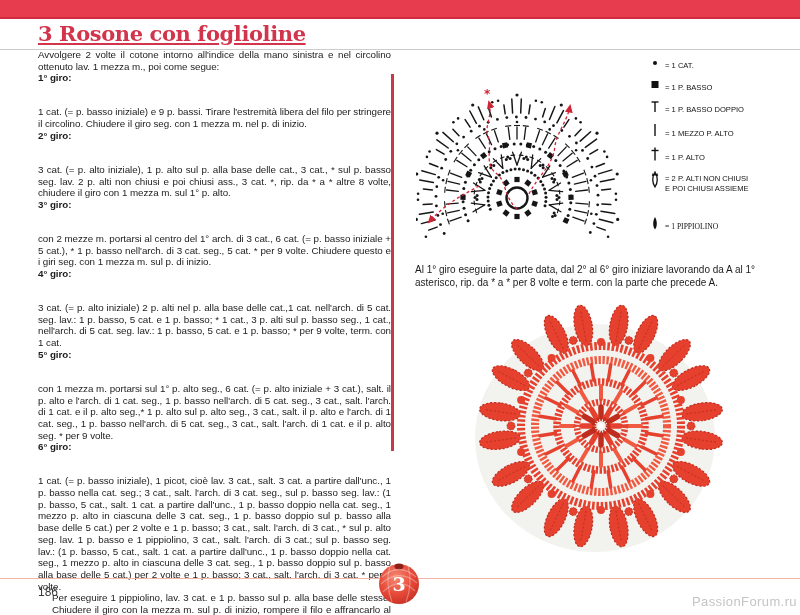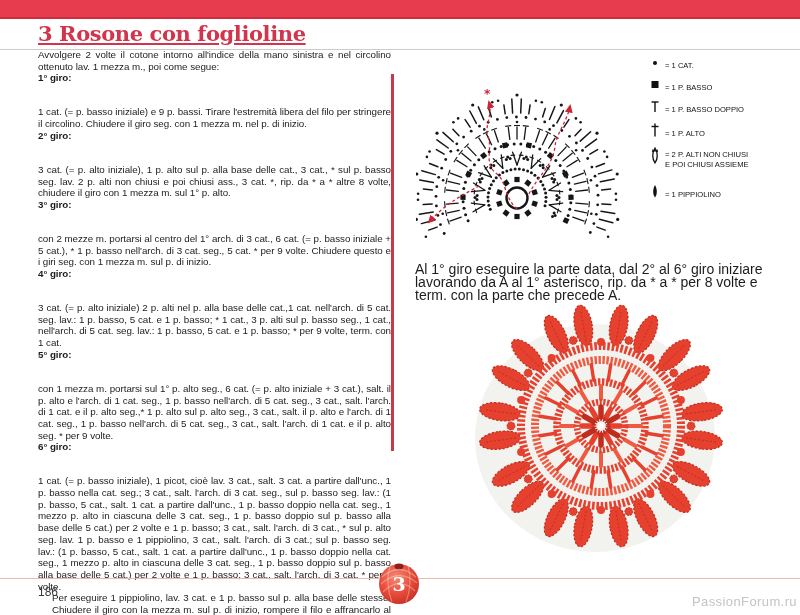--- a/index.html
+++ b/index.html
@@ -21,21 +21,21 @@
 
   .divider{position:absolute;left:391px;top:74px;width:3px;height:377px;background:#c9394b;}
 
   .diagram{position:absolute;left:416px;top:42px;width:224px;height:214px;}
 
   .legend{position:absolute;left:649px;top:55px;width:150px;}
   .lrow{display:flex;align-items:center;margin-bottom:4px;}
   .lsym{flex:0 0 16px;padding-top:0;}
   .llab{font-size:7.6px;line-height:9.5px;color:#111;white-space:pre-line;padding-top:3px;}
 
-  .caption{position:absolute;left:415px;top:263px;width:376px;margin:0;font-size:14px;
+  .caption{position:absolute;left:415px;top:263px;width:376px;margin:0;font-size:10px;
            line-height:13.2px;color:#1c1c1c;}
 
   .photo{position:absolute;left:466px;top:296px;width:270px;height:266px;}
 
   .baseline{position:absolute;left:0;top:578px;width:800px;height:1px;background:#f3b7a8;}
   .ball{position:absolute;left:376px;top:556px;width:46px;height:52px;}
   .pageno{position:absolute;left:38px;top:585px;font-size:12px;color:#3a3a3a;text-align:center;}
   .watermark{position:absolute;right:3px;top:594px;font-size:13px;color:#c4c4c4;
              letter-spacing:0.4px;text-shadow:0 1px 0 #fff;}
 </style>
@@ -413,36 +413,43 @@
       <span class="lsym">
         <svg width="14" height="15" viewBox="0 0 14 15">
             <line x1="6" y1="3" x2="6" y2="13" stroke="#111" stroke-width="1.4"></line>
             <line x1="2.5" y1="3" x2="9.5" y2="3" stroke="#111" stroke-width="1.4"></line>
           </svg></span>
       <span class="llab">= 1 P. BASSO DOPPIO</span>
     </div>
     <div class="lrow" style="margin-top:4px;">
       <span class="lsym">
         <svg width="14" height="16" viewBox="0 0 14 16">
+            <line x1="6" y1="2" x2="6" y2="14" stroke="#111" stroke-width="1.4"></line>
+          </svg></span>
+      <span class="llab">= 1 MEZZO P. ALTO</span>
+    </div>
+    <div class="lrow" style="margin-top:4px;">
+      <span class="lsym">
+        <svg width="14" height="16" viewBox="0 0 14 16">
             <line x1="6" y1="1.5" x2="6" y2="14.5" stroke="#111" stroke-width="1.4"></line>
             <line x1="2.5" y1="4.5" x2="9.5" y2="4.5" stroke="#111" stroke-width="1.4"></line>
           </svg></span>
       <span class="llab">= 1 P. ALTO</span>
     </div>
     <div class="lrow" style="margin-top:4px;">
       <span class="lsym">
         <svg width="14" height="20" viewBox="0 0 14 20">
             <path d="M6,2 C2.8,7 3.2,13 6,17 C8.8,13 9.2,7 6,2 Z" fill="none" stroke="#111" stroke-width="1.3"></path>
             <line x1="3" y1="4" x2="9" y2="5.5" stroke="#111" stroke-width="1.1"></line>
             <line x1="9" y1="4" x2="3" y2="5.5" stroke="#111" stroke-width="1.1"></line>
           </svg></span>
       <span class="llab">= 2 P. ALTI NON CHIUSI
 E POI CHIUSI ASSIEME</span>
     </div>
-    <div class="lrow" style="margin-top:13px;">
+    <div class="lrow" style="margin-top:21px;font-family:Liberation Serif, serif;">
       <span class="lsym">
         <svg width="14" height="17" viewBox="0 0 14 17">
             <path d="M6,2 C3.4,6.5 3.8,11.5 6,14.5 C8.2,11.5 8.6,6.5 6,2 Z" fill="#111"></path>
           </svg></span>
       <span class="llab">= 1 PIPPIOLINO</span>
     </div>
   </div>
 
   <p class="caption">Al 1° giro eseguire la parte data, dal 2° al 6° giro iniziare lavorando da A al 1° asterisco, rip. da * a * per 8 volte e term. con la parte che precede A.</p>
 

